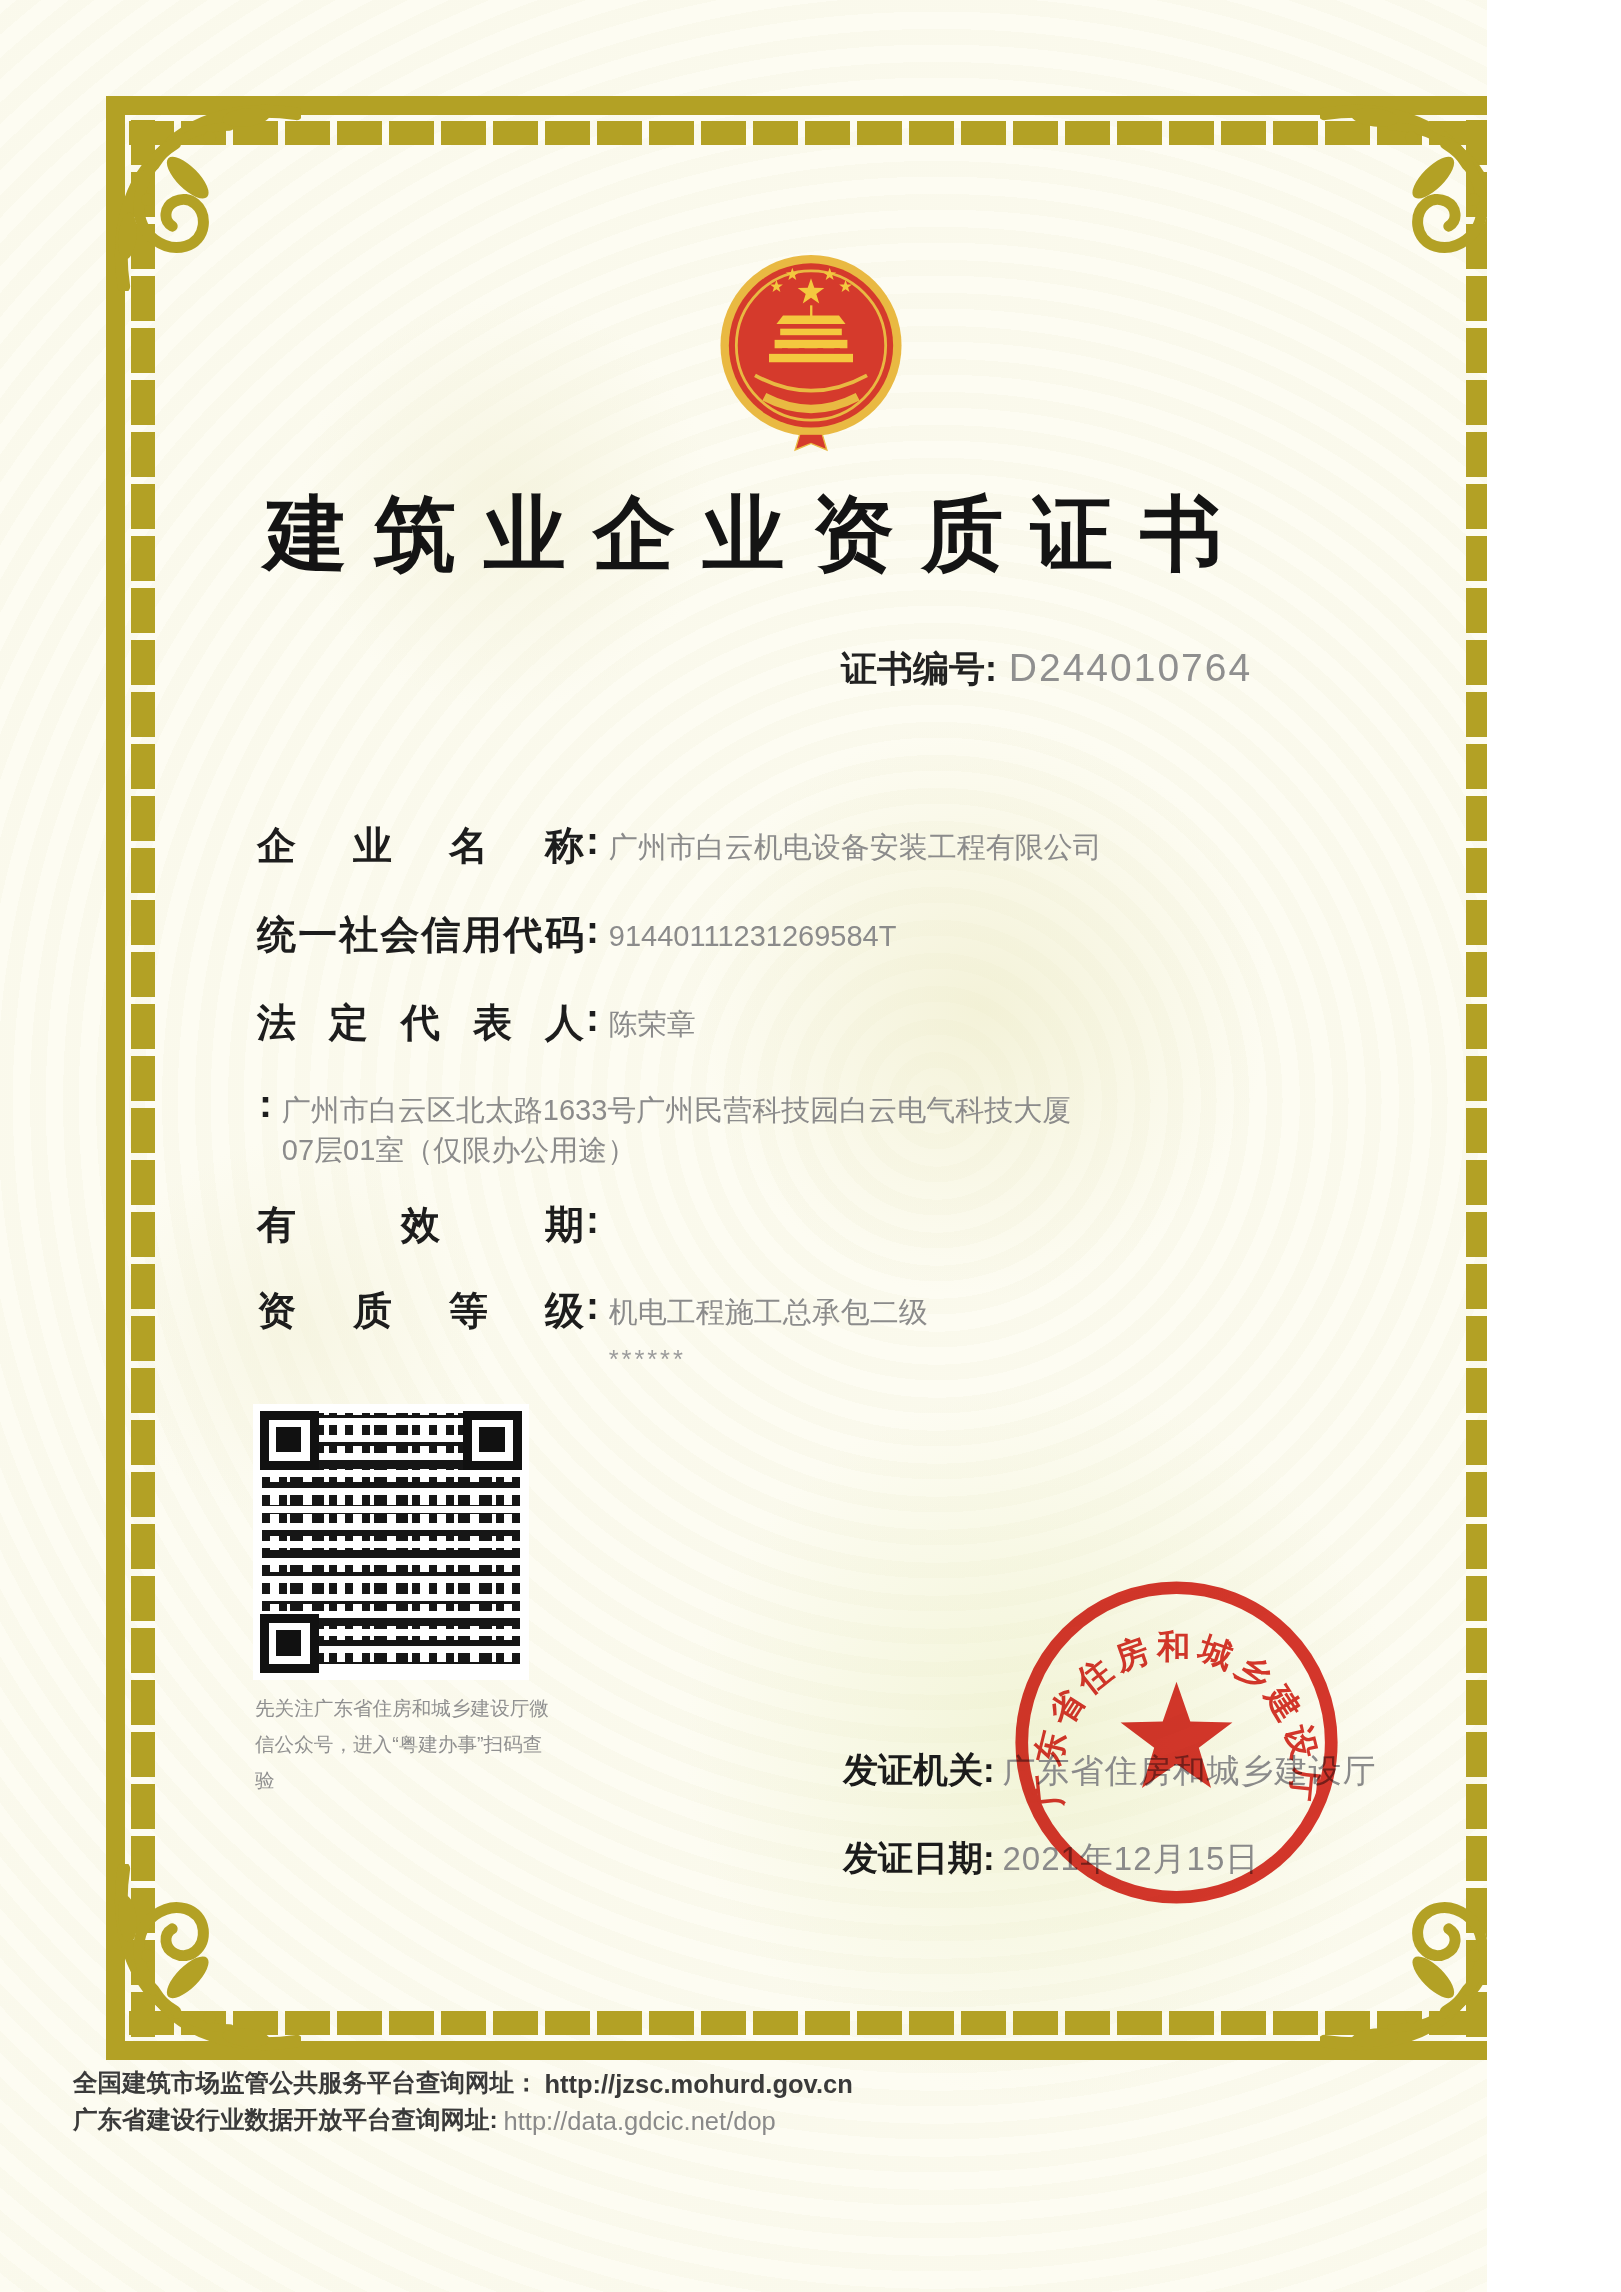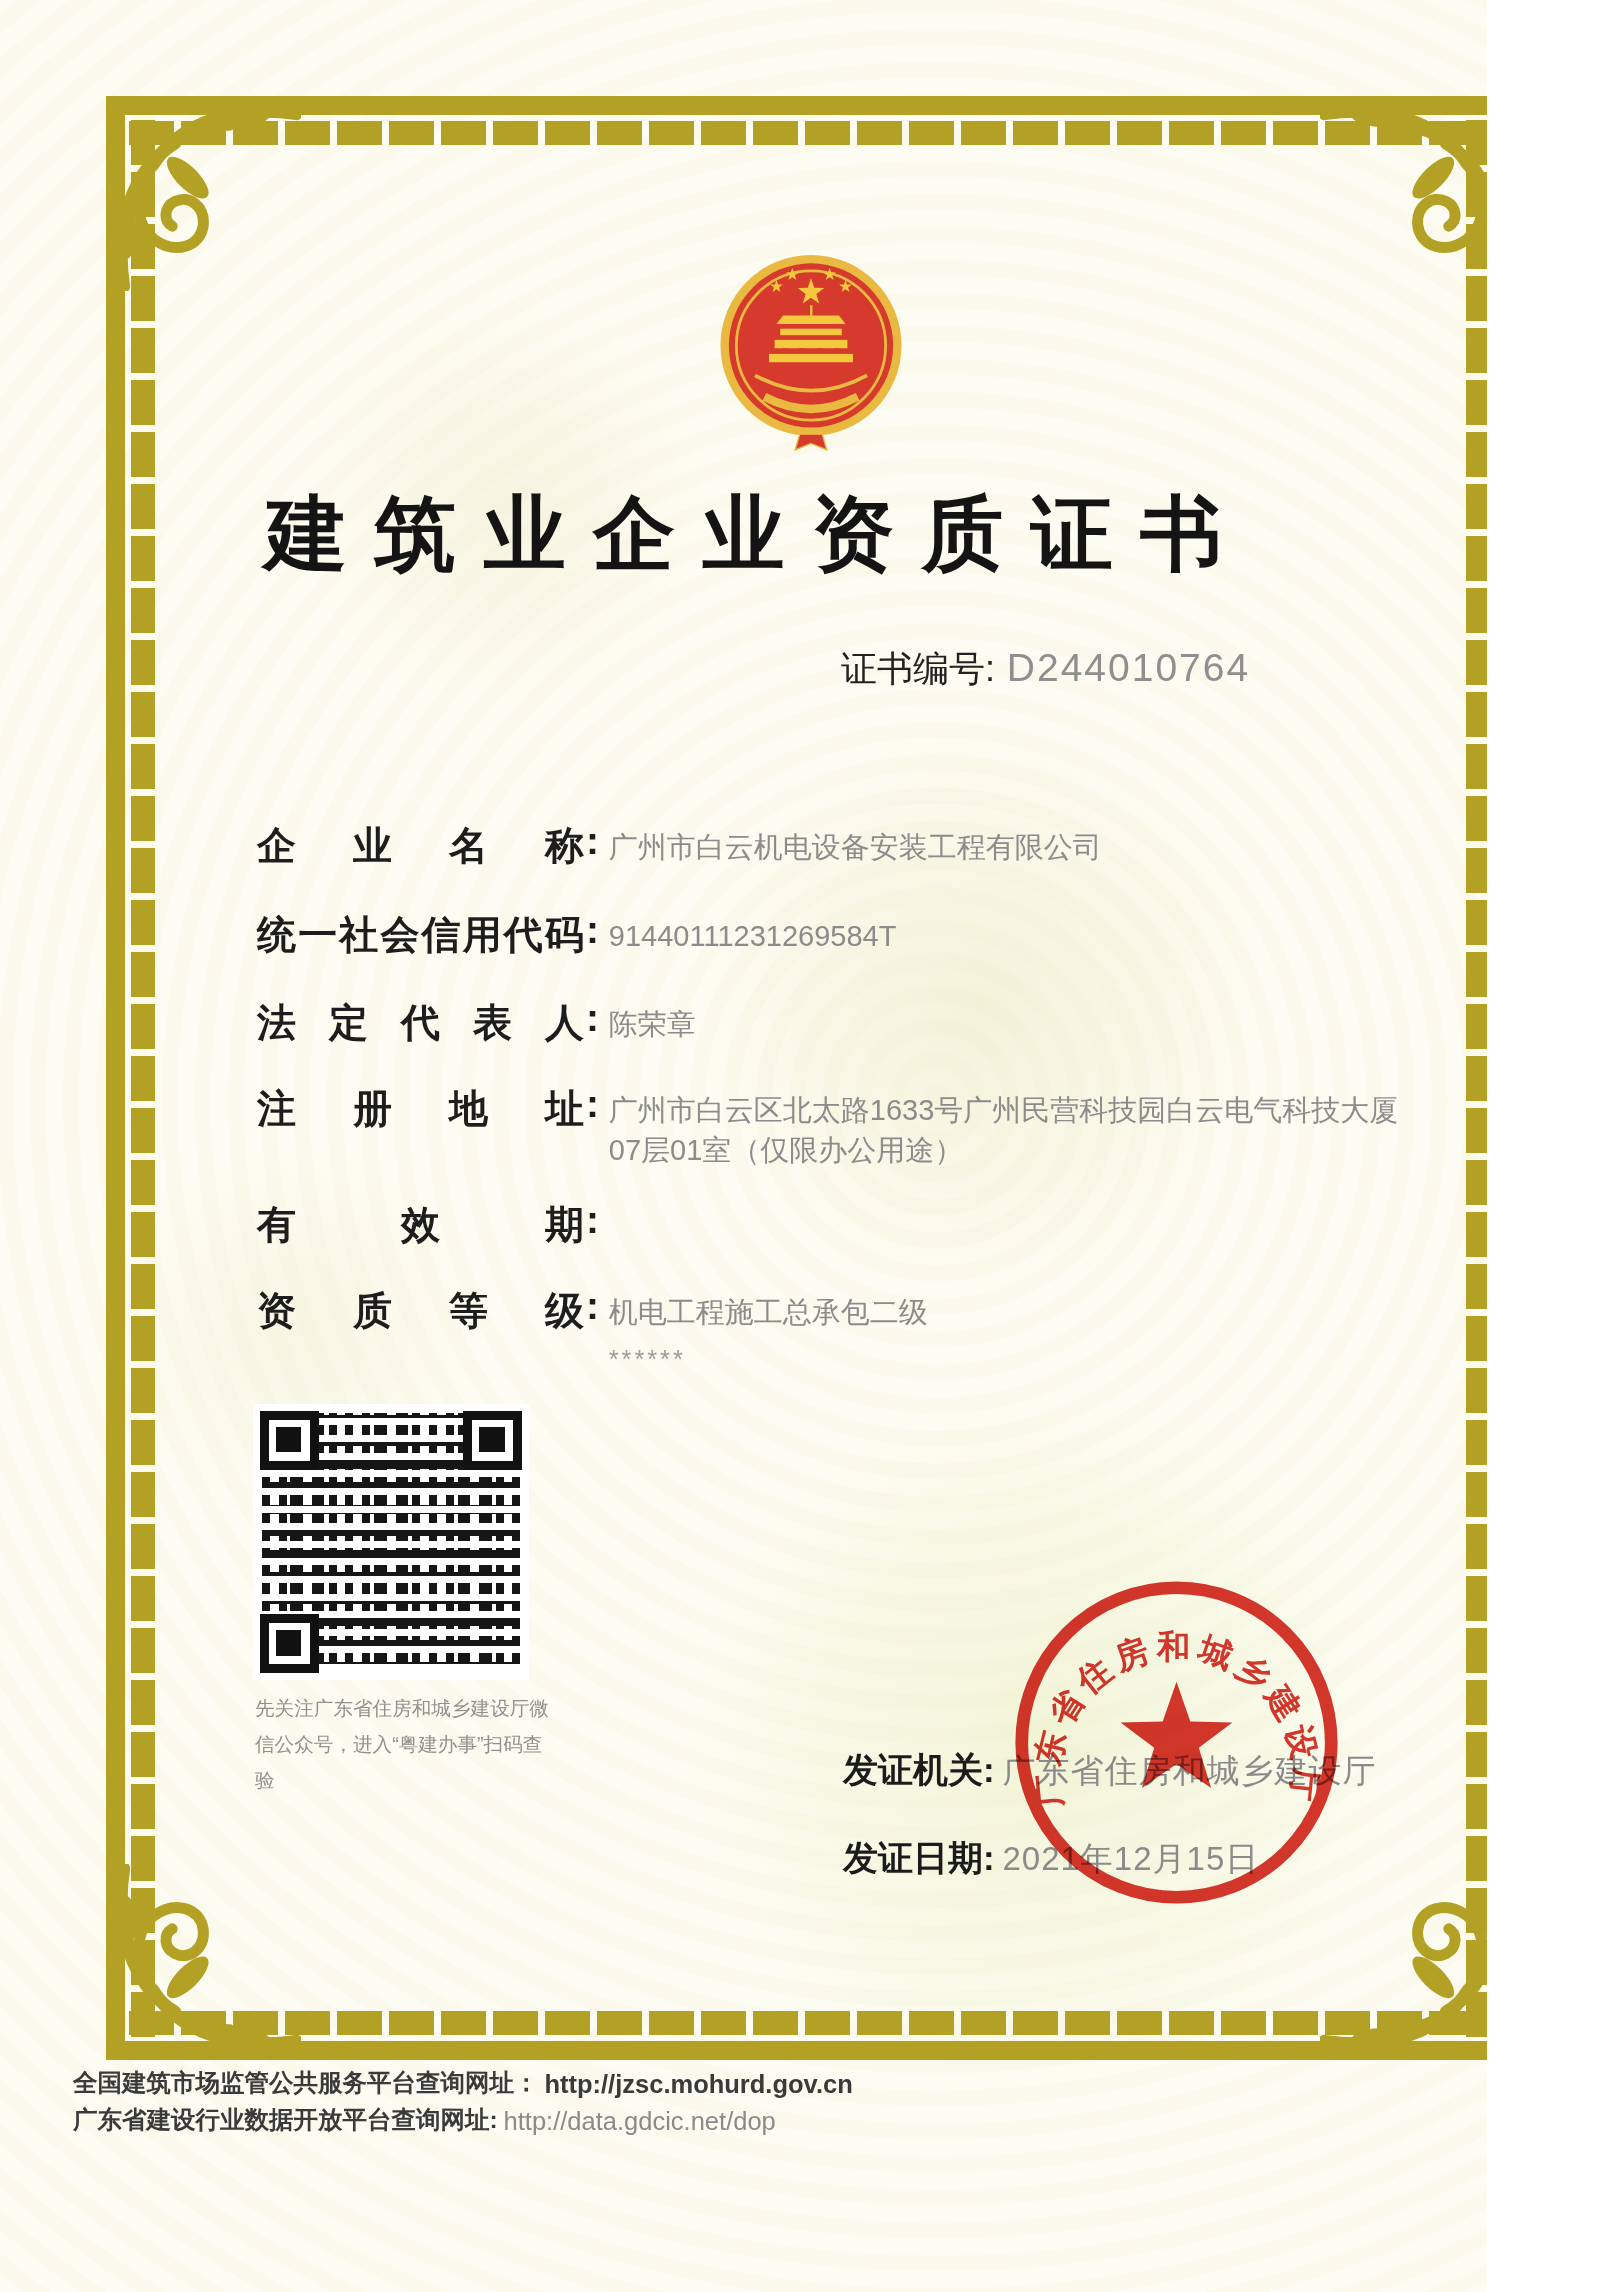--- a/index.html
+++ b/index.html
@@ -40,21 +40,21 @@
   .c-tr{left:1320px;top:90px;transform:scaleX(-1);}
   .c-bl{left:100px;top:1864px;transform:scaleY(-1);}
   .c-br{left:1320px;top:1864px;transform:scale(-1,-1);}
   
   .emblem{position:absolute;left:713px;top:245px;width:196px;height:214px;}
   
   .title{position:absolute;left:0;right:0;top:480px;text-align:center;
     font-size:82px;font-weight:700;color:#141414;letter-spacing:27.4px;padding-left:27.4px;}
   
   .cert-no{position:absolute;left:841px;top:645px;display:flex;align-items:baseline;}
-  .cert-no .lbl{font-size:36px;font-weight:400;color:#222;}
+  .cert-no .lbl{font-size:36px;font-weight:700;color:#222;}
   .cert-no .val{font-size:39px;color:#8f8f8f;margin-left:11.8px;letter-spacing:2px;}
   
   .field-row{position:absolute;left:257px;display:flex;align-items:flex-start;}
   .f-label{width:327px;font-size:39px;font-weight:700;color:var(--text-black);
     text-align:justify;text-align-last:justify;}
   .f-colon{font-size:39px;font-weight:700;color:var(--text-black);margin:0 9.8px 0 2px;}
   .f-value{font-size:29px;color:var(--value-gray);width:790px;padding-top:7.8px;line-height:1.38;}
   .f-prefix{color:#4d4d4d;margin-right:5.9px;}
   .stars{margin-top:9.8px;font-size:25.5px;color:#9c9c9c;letter-spacing:2.9px;}
   
@@ -166,21 +166,20 @@
     <span class="f-label">统一社会信用代码</span>
     <span class="f-colon">:</span>
     <span class="f-value">91440111231269584T</span>
   </div>
   <div class="field-row" style="top:996px">
     <span class="f-label">法定代表人</span>
     <span class="f-colon">:</span>
     <span class="f-value">陈荣章</span>
   </div>
   <div class="field-row" style="top:1082px">
-    <span class="f-label">注册地址</span>
     <span class="f-colon">:</span>
     <span class="f-value">广州市白云区北太路1633号广州民营科技园白云电气科技大厦07层01室（仅限办公用途）</span>
   </div>
   <div class="field-row" style="top:1198px">
     <span class="f-label">有效期</span>
     <span class="f-colon">:</span>
   </div>
   <div class="field-row" style="top:1284px">
     <span class="f-label">资质等级</span>
     <span class="f-colon">:</span>

